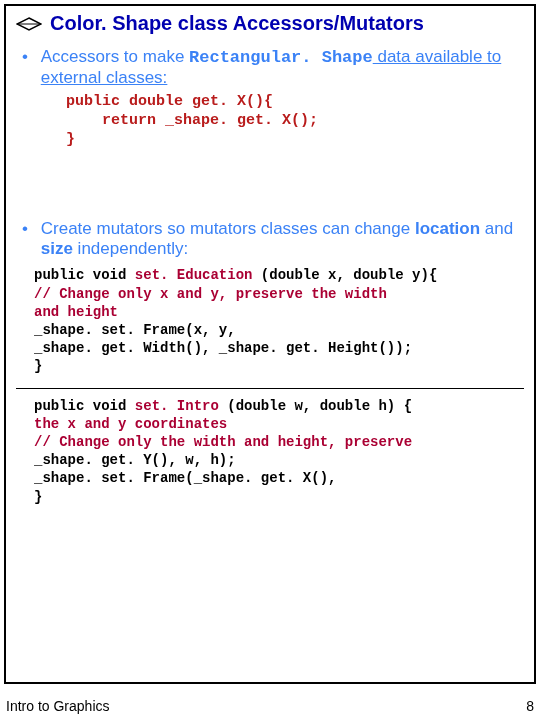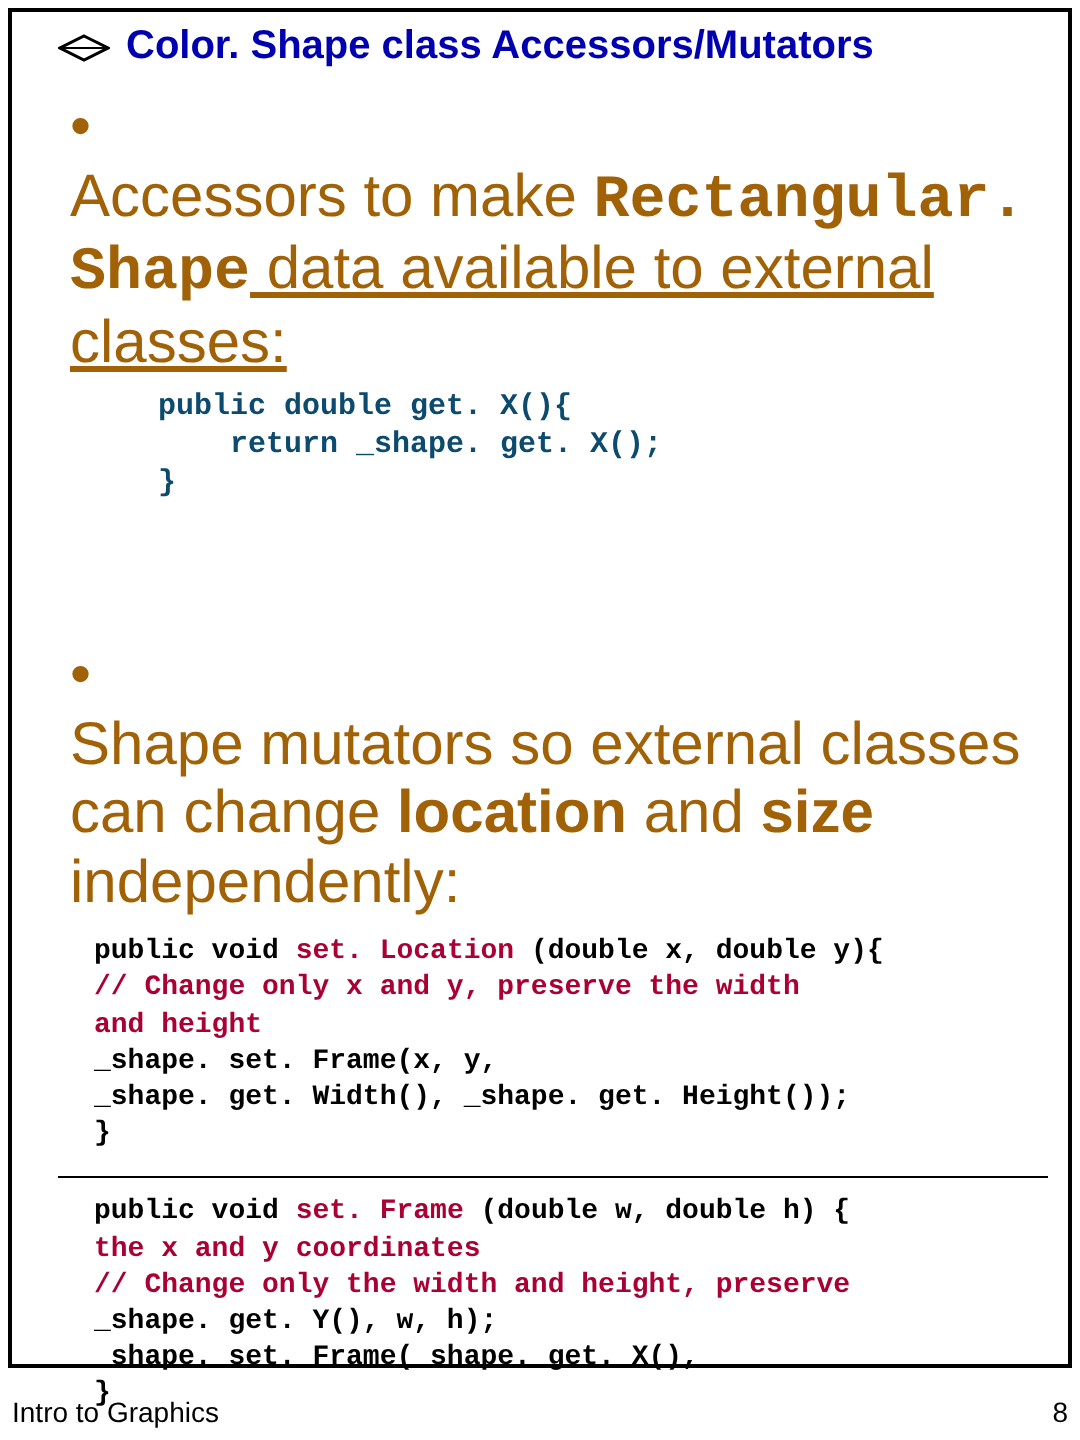--- a/index.html
+++ b/index.html
@@ -8,52 +8,52 @@
       height: 720px;
       background: #fff;
       font-family: Arial, Helvetica, sans-serif;
       position: relative;
     }
     .slide {
       border: 2px solid #000;
       margin: 4px;
       height: 680px;
       position: relative;
-      padding: 6px 10px 10px 23px;
+      padding: 6px 10px 10px 10px;
     }
     .title-row {
       display: flex;
       align-items: center;
       gap: 8px;
       margin-bottom: 12px;
     }
     .title-icon svg { display: block; }
     .title {
       font-size: 20px;
       font-weight: bold;
       color: #0000b0;
     }
     .bullet {
-      font-size: 30px;
+      font-size: 17px;
       line-height: 1.15;
       margin: 6px 0 6px 6px;
-      color: #a16207;
+      color: #3b82f6;
     }
     .bullet .lead { display: inline-block; width: 14px; vertical-align: top; }
     .bullet .body { display: inline-block; width: 480px; vertical-align: top; }
     .mono { font-family: "Courier New", monospace; font-weight: bold; }
     .u { text-decoration: underline; }
     .codeblock {
       font-family: "Courier New", monospace;
       font-weight: bold;
       font-size: 15px;
       line-height: 1.25;
       margin: 4px 0 24px 50px;
       white-space: pre;
-      color: #0c4a6e;
+      color: #b91c1c;
     }
     .codeblock2 {
       font-family: "Courier New", monospace;
       font-weight: bold;
       font-size: 14px;
       line-height: 1.3;
       margin: 8px 0 12px 18px;
       color: #000;
     }
     .red { color: #aa0033; }
@@ -96,37 +96,37 @@
 
   <div class="codeblock"><span>public double get. X(){</span>
 <span>    return _shape. get. X();</span>
 <span>}</span></div>
 
   <div class="spacer"></div>
 
   <div class="bullet">
     <span class="lead">•</span>
     <span class="body">
-      <span>Shape mutators so external classes can change </span><b>location</b><span> and </span><b>size</b><span> independently:</span>
+      <span>Create mutators so mutators classes can change </span><b>location</b><span> and </span><b>size</b><span> independently:</span>
     </span>
   </div>
 
   <div class="codeblock2">
-    <div><span>public void </span><span class="red">set. Location</span><span> (double x, double y){</span></div>
+    <div><span>public void </span><span class="red">set. Education</span><span> (double x, double y){</span></div>
     <div class="red"><span>   // Change only x and y, preserve the width</span></div>
     <div class="red"><span>      and height</span></div>
     <div><span>   _shape. set. Frame(x, y,</span></div>
     <div><span>           _shape. get. Width(), _shape. get. Height());</span></div>
     <div><span>}</span></div>
   </div>
 
   <hr class="hr">
 
   <div class="codeblock2">
-    <div><span>public void </span><span class="red">set. Frame</span><span> (double w, double h) {</span></div>
+    <div><span>public void </span><span class="red">set. Intro</span><span> (double w, double h) {</span></div>
     <div class="red"><span>      the x and y coordinates</span></div>
     <div class="red"><span>   // Change only the width and height, preserve</span></div>
     <div><span>                 _shape. get. Y(), w, h);</span></div>
     <div><span>  _shape. set. Frame(_shape. get. X(),</span></div>
     <div><span>}</span></div>
   </div>
 
 </div>
 
 <div class="footer">

